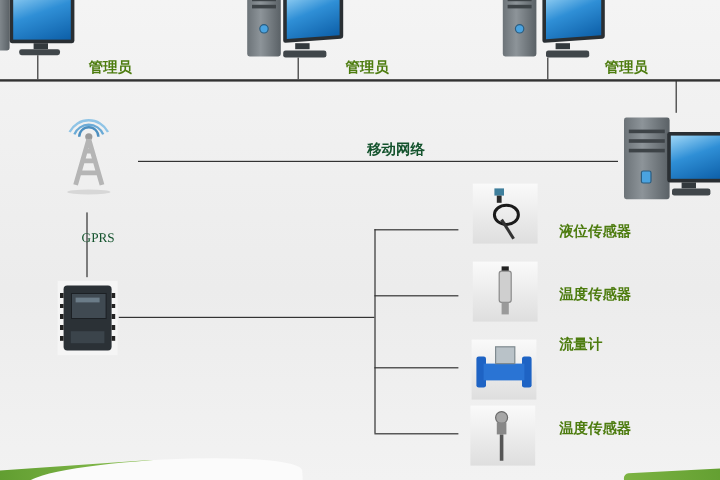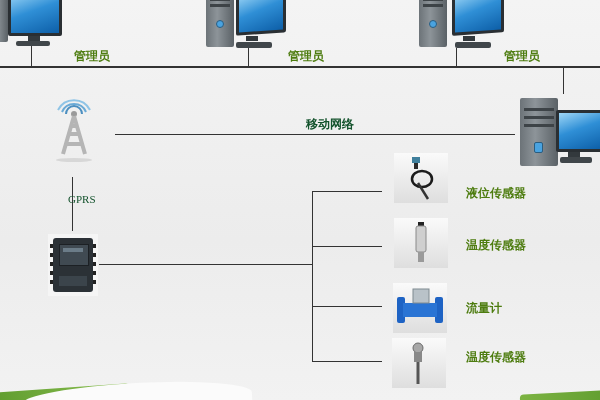--- a/index.html
+++ b/index.html
@@ -139,21 +139,21 @@
 <div class="label" style="left:466px;top:237px;">温度传感器</div>
 
 <div class="sensor-box" style="left:393px;top:283px;">
   <svg width="54" height="50" viewBox="0 0 54 50">
     <rect x="4" y="14" width="8" height="26" rx="2" fill="#1e63c4"></rect>
     <rect x="42" y="14" width="8" height="26" rx="2" fill="#1e63c4"></rect>
     <rect x="10" y="20" width="34" height="14" fill="#2a74d4"></rect>
     <rect x="20" y="6" width="16" height="14" fill="#b9c2c8" stroke="#7f8a90"></rect>
   </svg>
 </div>
-<div class="label" style="left:466px;top:300px;text-align:center;">流量计</div>
+<div class="label" style="left:466px;top:279px;text-align:center;">流量计</div>
 
 <div class="sensor-box" style="left:392px;top:338px;">
   <svg width="54" height="50" viewBox="0 0 54 50">
     <circle cx="26" cy="10" r="5" fill="#a7a7a7" stroke="#6b6b6b"></circle>
     <rect x="22" y="14" width="8" height="10" fill="#888"></rect>
     <path d="M26 24 L26 46" stroke="#555" stroke-width="3"></path>
   </svg>
 </div>
 <div class="label" style="left:466px;top:349px;">温度传感器</div>
 

